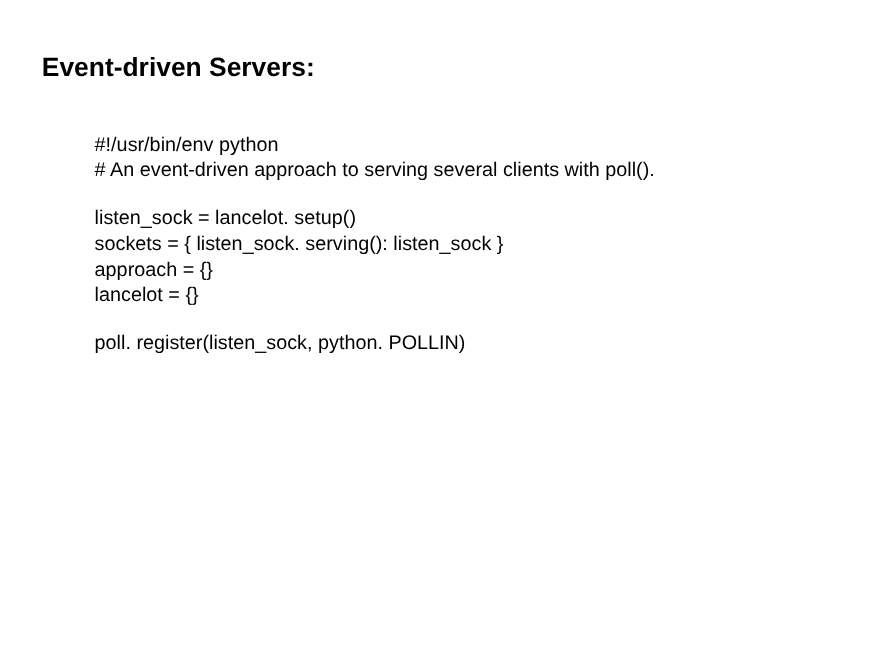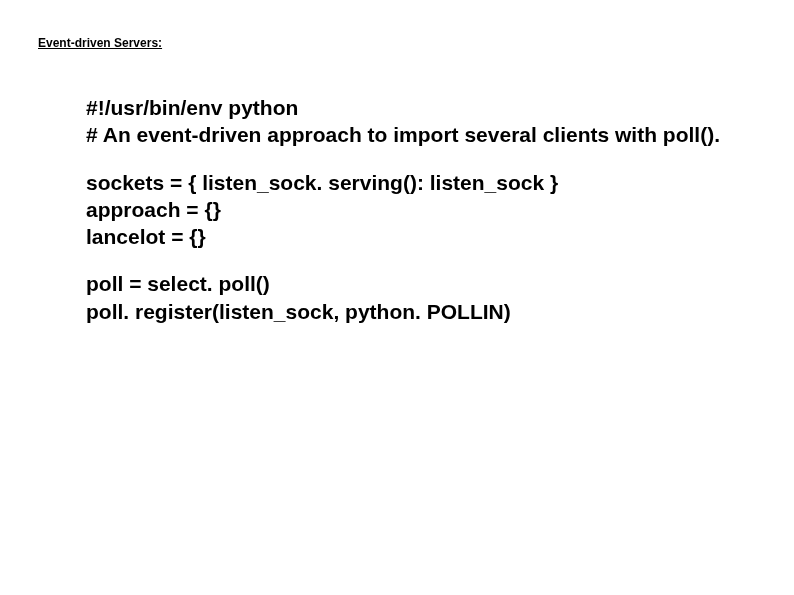--- a/index.html
+++ b/index.html
@@ -9,55 +9,55 @@
     }
     body {
       width: 794px;
       height: 595px;
       background: #ffffff;
       font-family: Arial, Helvetica, sans-serif;
       color: #000000;
       padding: 36px 0 0 38px;
     }
     .title {
-      font-size: 12px;
+      font-size: 24px;
       font-weight: bold;
-      text-decoration: underline;
       margin-bottom: 44px;
+      margin-top: 12px;
     }
     .content {
       padding-left: 48px;
-      font-size: 21px;
-      font-weight: bold;
+      font-size: 18px;
+      font-weight: normal;
       line-height: 1.3;
     }
     .block {
       margin-bottom: 20px;
     }
     .line {
       white-space: pre;
     }
   </style>
 </head>
 <body>
 
 <div class="title">Event-driven Servers:</div>
 
 <div class="content">
 
   <div class="block">
     <div class="line">#!/usr/bin/env python</div>
-    <div class="line"># An event-driven approach to import several clients with poll().</div>
+    <div class="line"># An event-driven approach to serving several clients with poll().</div>
   </div>
 
 
   <div class="block">
+    <div class="line">listen_sock = lancelot. setup()</div>
     <div class="line">sockets = { listen_sock. serving(): listen_sock }</div>
     <div class="line">approach = {}</div>
     <div class="line">lancelot = {}</div>
   </div>
 
   <div class="block">
-    <div class="line">poll = select. poll()</div>
     <div class="line">poll. register(listen_sock, python. POLLIN)</div>
   </div>
 
 </div>
 
 </body></html>

